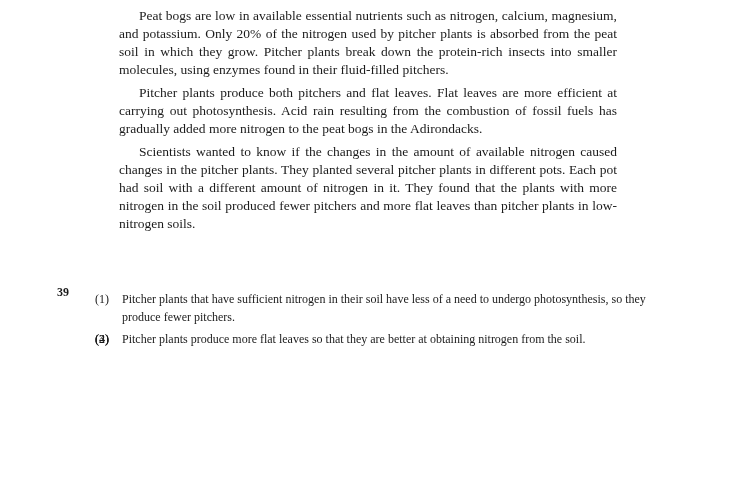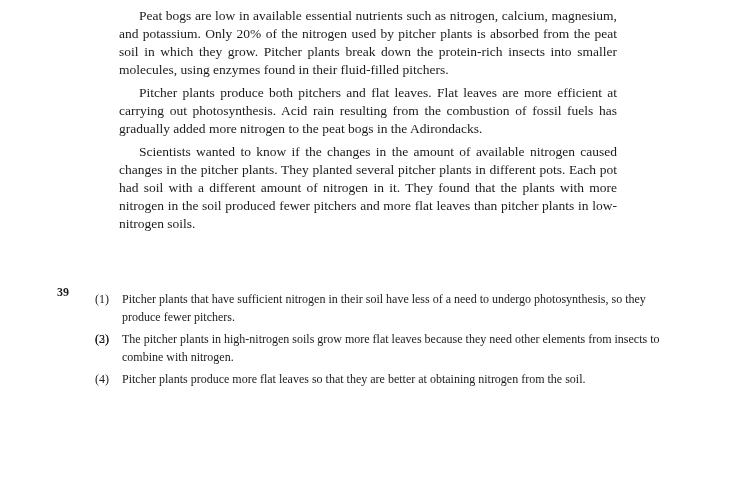--- a/index.html
+++ b/index.html
@@ -87,21 +87,20 @@
     <div class="options">
       <div class="option">
         <span class="opt-marker">(1)</span>
         <span class="opt-text">Pitcher plants that have sufficient nitrogen in their soil have less of a need to undergo photosynthesis, so they produce fewer pitchers.</span>
       </div>
       <div class="option">
         <span class="opt-marker">(2)</span>
       </div>
       <div class="option">
         <span class="opt-marker">(3)</span>
-        <span class="opt-text">The pitcher plants in high-nitrogen soils grow more flat leaves because they need other elements from insects to combine with nitrogen.</span>
       </div>
       <div class="option">
         <span class="opt-marker">(4)</span>
         <span class="opt-text">Pitcher plants produce more flat leaves so that they are better at obtaining nitrogen from the soil.</span>
       </div>
     </div>
   </div>
 
 </div>
 

